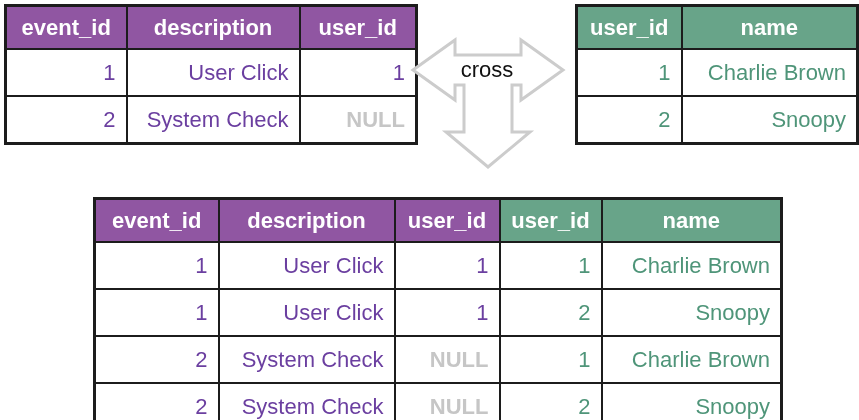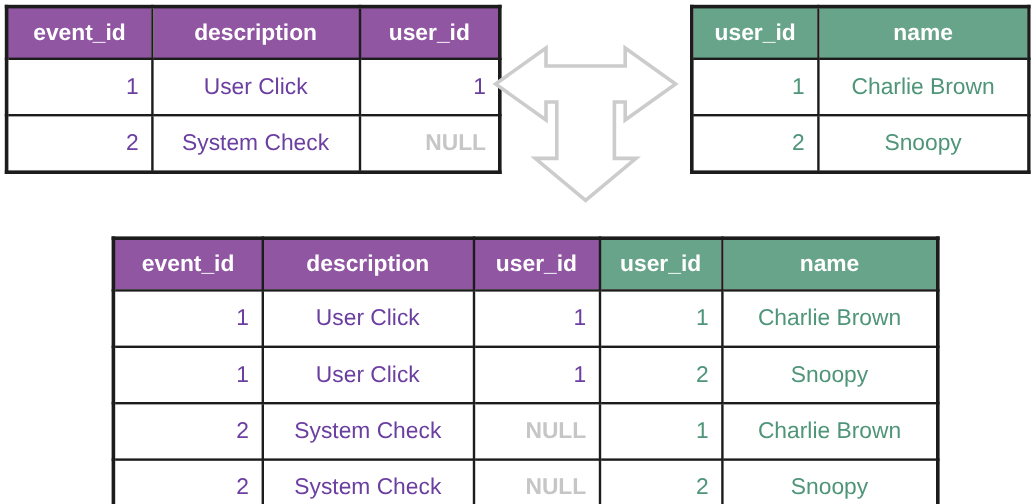--- a/index.html
+++ b/index.html
@@ -22,40 +22,40 @@
   }
   table.dtable{
     position:absolute;
     border-collapse:collapse;
     table-layout:fixed;
     background:#ffffff;
     border:3px solid var(--border);
   }
   table.dtable th, table.dtable td{
     border:2px solid var(--border);
-    font-size:19px;
+    font-size:22px;
     padding:0 10px;
     vertical-align:middle;
     white-space:nowrap;
     overflow:hidden;
   }
   table.dtable th{
     color:#ffffff;
     font-weight:bold;
     text-align:center;
     height:41px;
   }
   table.dtable td{height:45px;}
   table.dtable th.purple{background:var(--purple-header);}
   table.dtable th.green{background:var(--green-header);}
   td.purple{color:var(--purple-text);}
   td.green{color:var(--green-text);}
   td.null{color:var(--null-text);font-weight:bold;}
   td.align-right{text-align:right;}
-  td.align-left{text-align:center;margin-top:32px;}
+  td.align-left{text-align:right;margin-top:32px;}
   .arrow-wrap{
     position:absolute;
     left:405px;top:35px;width:170px;height:140px;
   }
   .cross-label{
     position:absolute;
     left:413px;top:57px;width:148px;
     text-align:center;
     font-size:22px;
     color:var(--label);
@@ -115,20 +115,21 @@
         </tr>
       </tbody>
   </table>
 
   <div class="arrow-wrap">
     <svg width="170" height="140" viewBox="0 0 170 140" xmlns="http://www.w3.org/2000/svg">
       <polygon points="8,35 50,5 50,20 116,20 116,5 158,35 116,65 116,50 107,50 107,97 125,97 83,132 41,97 59,97 59,50 50,50 50,65" fill="#ffffff" stroke="#cccccc" stroke-width="3"></polygon>
     </svg>
   </div>
 
+  <div class="cross-label">cross</div>
 
   <table class="dtable" style="left:93px;top:197px;width:687px;">
     <colgroup>
         <col style="width:124px">
         <col style="width:176px">
         <col style="width:105px">
         <col style="width:102px">
         <col style="width:180px">
       </colgroup>
     <thead>

